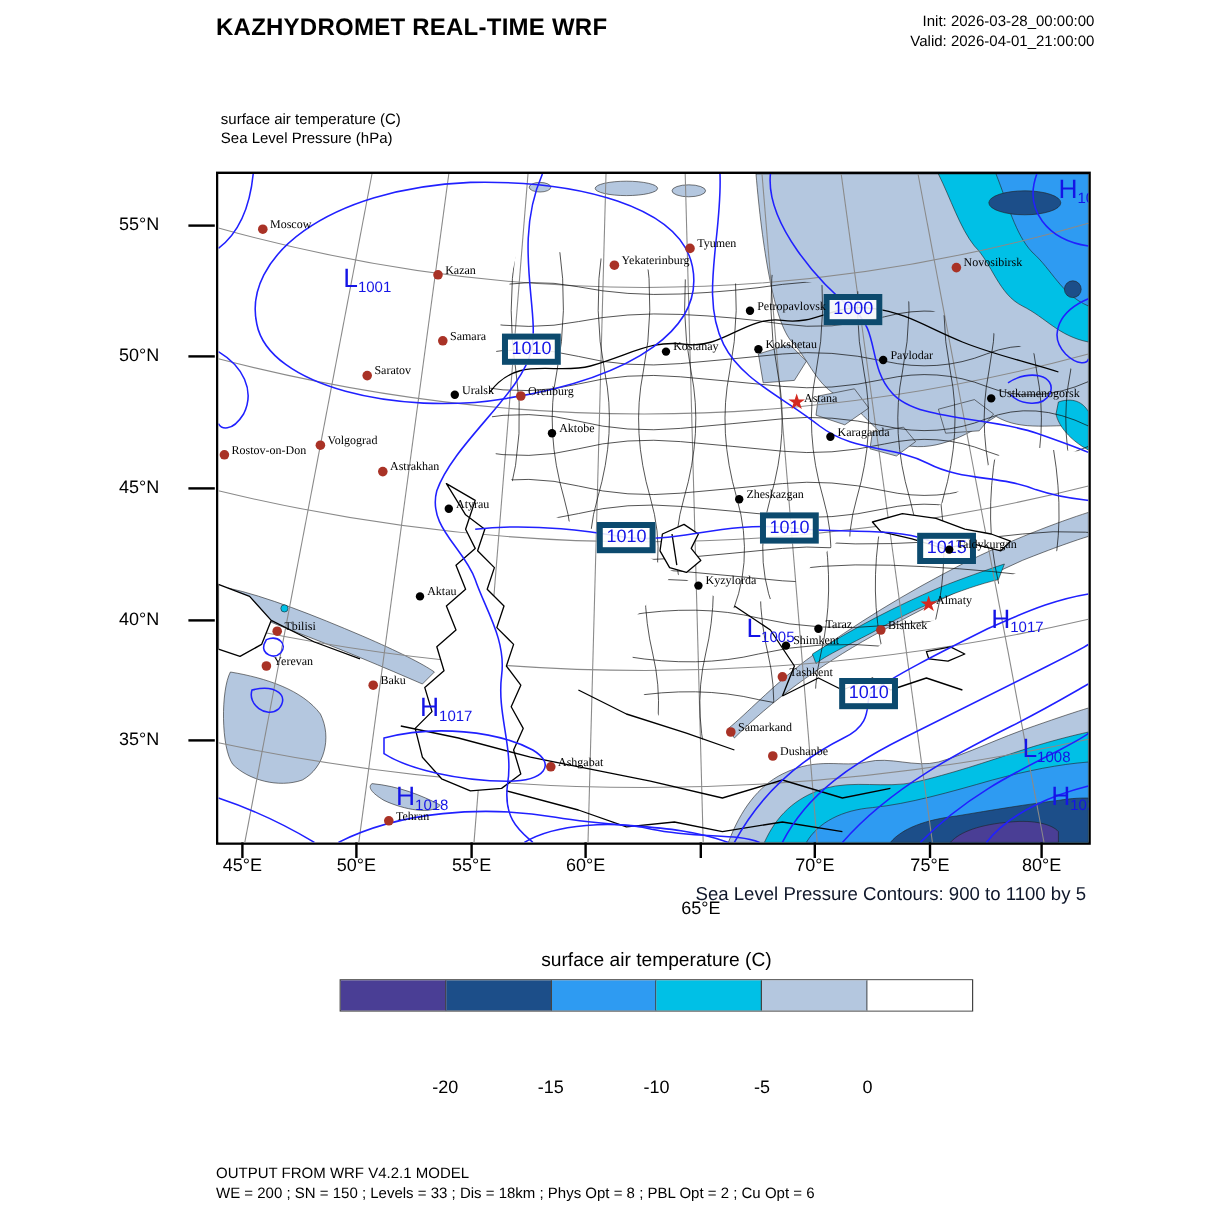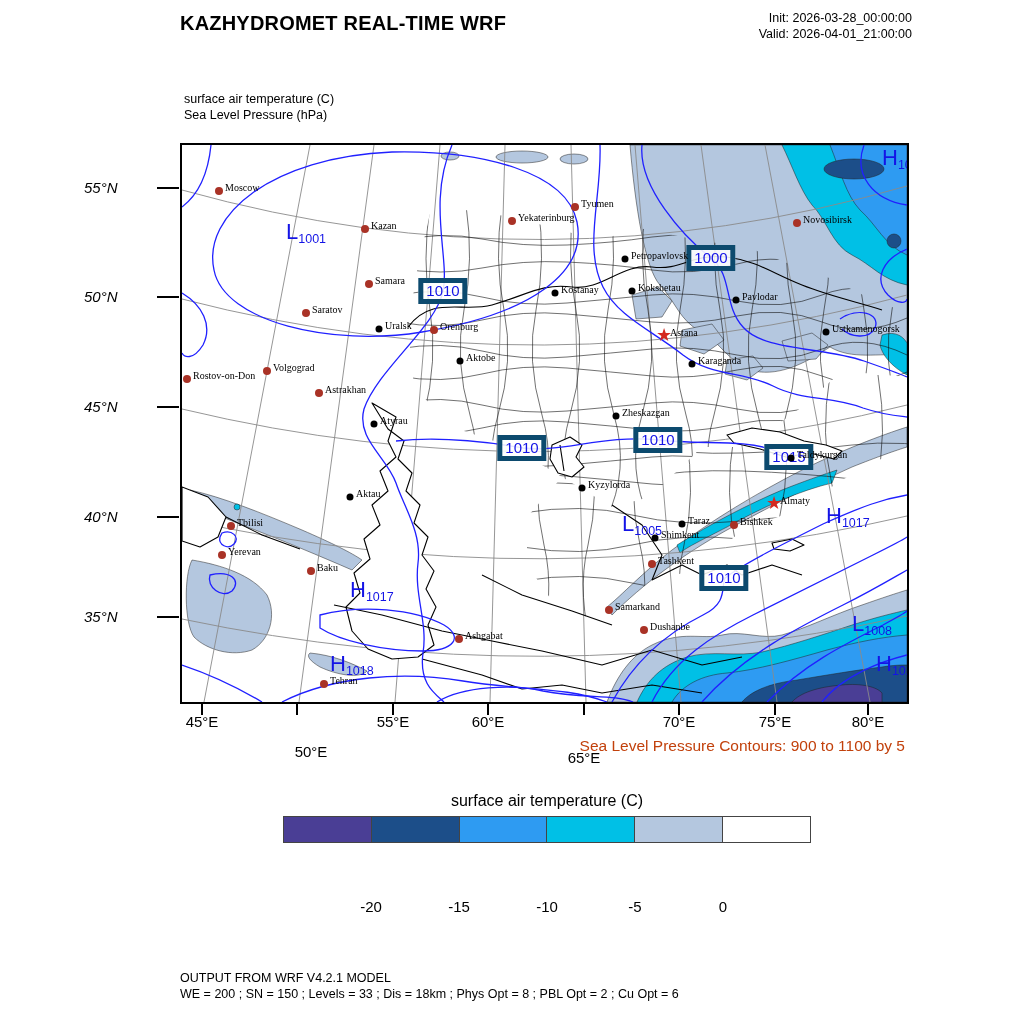--- a/index.html
+++ b/index.html
@@ -7,25 +7,25 @@
           font-family:"Liberation Sans",sans-serif;color:#000;}
   .abs{position:absolute;}
   
   .title{left:180px;top:12px;font-size:20px;font-weight:bold;letter-spacing:.2px;}
   .initblock{right:112px;top:10px;text-align:right;font-size:12.5px;font-weight:normal;line-height:16px;}
   .fieldlabels{left:184px;top:91px;font-size:12.5px;line-height:16px;}
   
   #map-frame{left:180px;top:143px;width:725px;height:557px;border:2px solid #000;box-sizing:content-box;background:#fff;}
   #map-overlay{position:absolute;left:182px;top:145px;width:725px;height:557px;overflow:hidden;}
   
-  .latlab{position:absolute;left:84px;width:64px;text-align:left;font-size:15px;font-style:italic;}
+  .latlab{position:absolute;left:84px;width:64px;text-align:center;font-size:15px;}
   .lattick{position:absolute;left:157px;width:22px;height:2px;background:#000;}
   .lonlab{position:absolute;top:713px;width:48px;text-align:center;font-size:15px;}
   .lontick{position:absolute;top:702px;width:2px;height:13px;background:#000;}
-  .caption{right:119px;top:737px;font-size:15.5px;color:#c2410c;}
+  .caption{right:119px;top:737px;font-size:15.5px;color:#0f172a;}
   
   .cbtitle{left:283px;top:792px;width:528px;text-align:center;font-size:16px;}
   #cb-bar{position:absolute;left:283px;top:816px;width:528px;height:27px;display:flex;border:1px solid #444;box-sizing:border-box;}
   .cbseg{flex:1 1 0;border-right:1px solid #444;}
   .cbseg:last-child{border-right:none;}
   #cb-ticks{position:absolute;left:283px;top:898px;width:528px;height:20px;}
   .cbtick{position:absolute;transform:translateX(-50%);font-size:15px;}
   
   .footer{left:180px;top:970px;font-size:12.5px;line-height:16px;}
   
@@ -413,21 +413,21 @@
     <div class="abs latlab" style="top: 288px;">50°N</div>
     <div class="lattick" style="top: 296px;"></div>
     <div class="abs latlab" style="top: 398px;">45°N</div>
     <div class="lattick" style="top: 406px;"></div>
     <div class="abs latlab" style="top: 508px;">40°N</div>
     <div class="lattick" style="top: 516px;"></div>
     <div class="abs latlab" style="top: 608px;">35°N</div>
     <div class="lattick" style="top: 616px;"></div>
     <div class="abs lonlab" style="left: 178px;">45°E</div>
     <div class="lontick" style="left: 201px;"></div>
-    <div class="abs lonlab" style="left: 287px; margin-top: 30px;">50°E</div>
+    <div class="abs lonlab" style="left: 273px;">50°E</div>
     <div class="lontick" style="left: 296px;"></div>
     <div class="abs lonlab" style="left: 369px;">55°E</div>
     <div class="lontick" style="left: 392px;"></div>
     <div class="abs lonlab" style="left: 464px;">60°E</div>
     <div class="lontick" style="left: 487px;"></div>
     <div class="abs lonlab" style="left: 560px; margin-top: 36px;">65°E</div>
     <div class="lontick" style="left: 583px;"></div>
     <div class="abs lonlab" style="left: 655px;">70°E</div>
     <div class="lontick" style="left: 678px;"></div>
     <div class="abs lonlab" style="left: 751px;">75°E</div>

